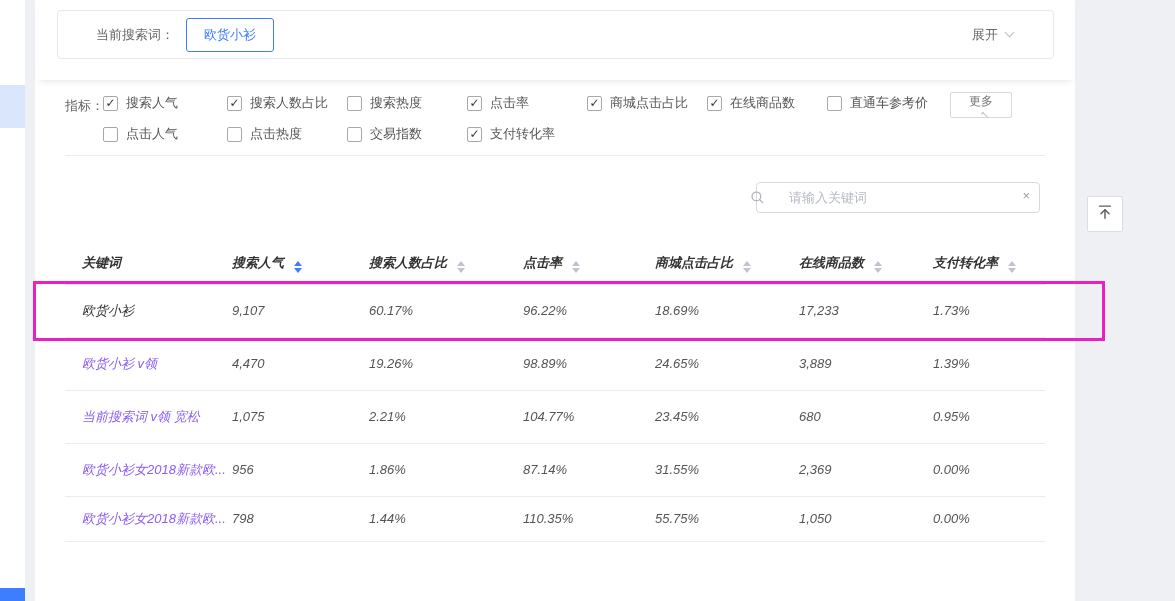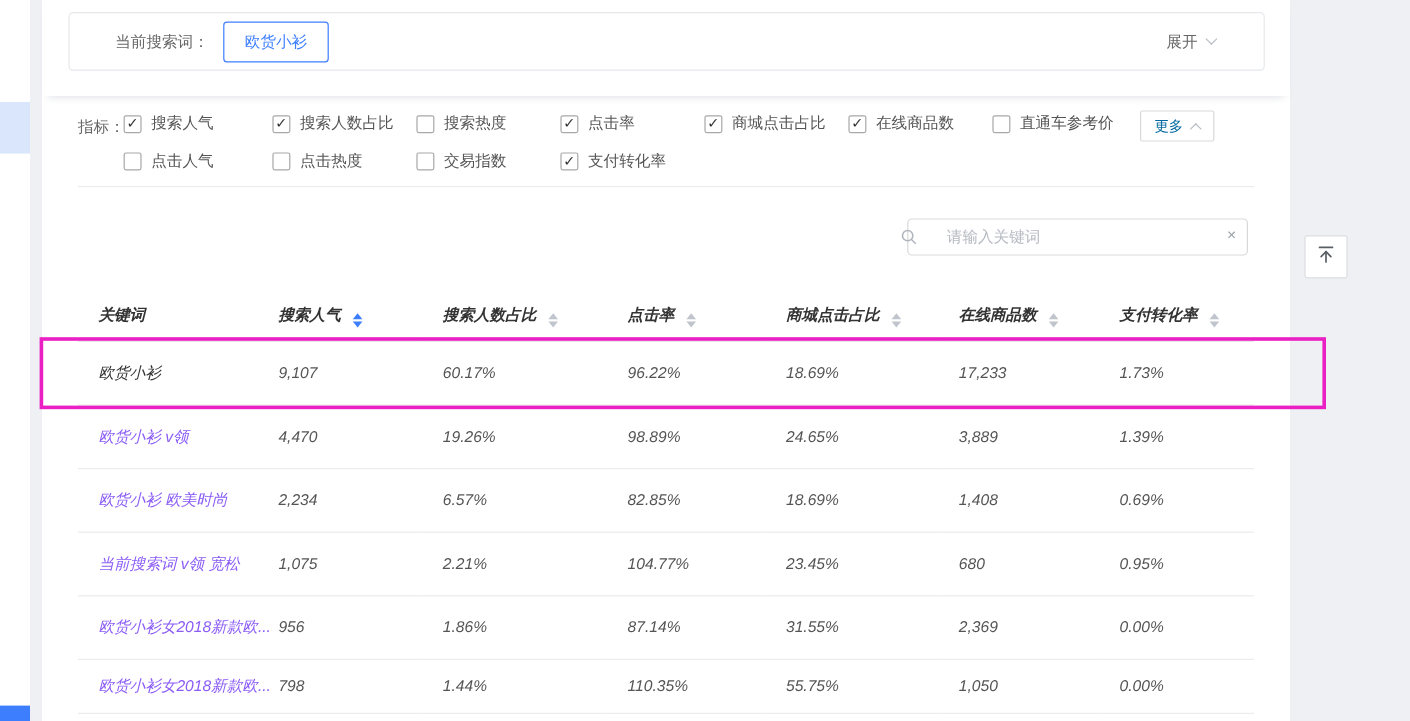--- a/index.html
+++ b/index.html
@@ -33,21 +33,21 @@
   .m-label { position:absolute; left:30px; top:17px; font-size:13px; color:#666; }
   .m-grid { position:absolute; left:68px; top:14px; display:grid;
             grid-template-columns:124px 120px 120px 120px 120px 120px 150px; row-gap:13px; }
   .m-item { display:flex; align-items:center; font-size:13px; color:#555; cursor:pointer; }
   .cb { width:15px; height:15px; border:1px solid #a8a8a8; border-radius:2px; background:#fff;
         display:inline-flex; align-items:center; justify-content:center; margin-right:8px; flex:0 0 auto; }
   .cb::before { content:"✓"; font-size:12px; font-weight:bold; color:transparent; line-height:1; }
   .cb.on::before { color:#333; }
   .more-btn { position:absolute; left:915px; top:12px; width:62px; height:26px; border:1px solid #d9d9d9;
               background:#fff; border-radius:2px; display:flex; align-items:center; justify-content:center;
-              font-size:12px; color:#0369a1; cursor:pointer; }
+              font-size:12px; color:#737373; cursor:pointer;flex-direction:column; }
   .divider { position:absolute; left:30px; top:75px; width:980px; height:0; border-top:1px solid #ececec; }
 
   
   .searchbox { position:absolute; left:705px; top:102px; width:300px; height:31px;padding-left:16px; }
   .searchbox input { width:100%; height:100%; border:1px solid #d9d9d9; border-radius:4px;
                      padding:0 28px 0 32px; font-size:13px; color:#333; outline:none;
                      font-family:"Liberation Sans","DejaVu Sans",sans-serif; }
   .searchbox input::placeholder { color:#b6bac2; }
   .s-icon { position:absolute; left:10px; top:8px; }
   .s-clear { position:absolute; right:10px; top:6px; font-size:13px; color:#9aa0a8; cursor:pointer; }
@@ -244,29 +244,20 @@
         <tr>
           <td><span class="kwcell on">欧货小衫 v领</span></td>
           <td>4,470</td>
           <td>19.26%</td>
           <td>98.89%</td>
           <td>24.65%</td>
           <td>3,889</td>
           <td>1.39%</td>
         </tr>
         <tr>
-          <td><span class="kwcell on">欧货小衫 欧美时尚</span></td>
-          <td>2,234</td>
-          <td>6.57%</td>
-          <td>82.85%</td>
-          <td>18.69%</td>
-          <td>1,408</td>
-          <td>0.69%</td>
-        </tr>
-        <tr>
           <td><span class="kwcell on">当前搜索词 v领 宽松</span></td>
           <td>1,075</td>
           <td>2.21%</td>
           <td>104.77%</td>
           <td>23.45%</td>
           <td>680</td>
           <td>0.95%</td>
         </tr>
         <tr>
           <td><span class="kwcell on">欧货小衫女2018新款欧...</span></td>

